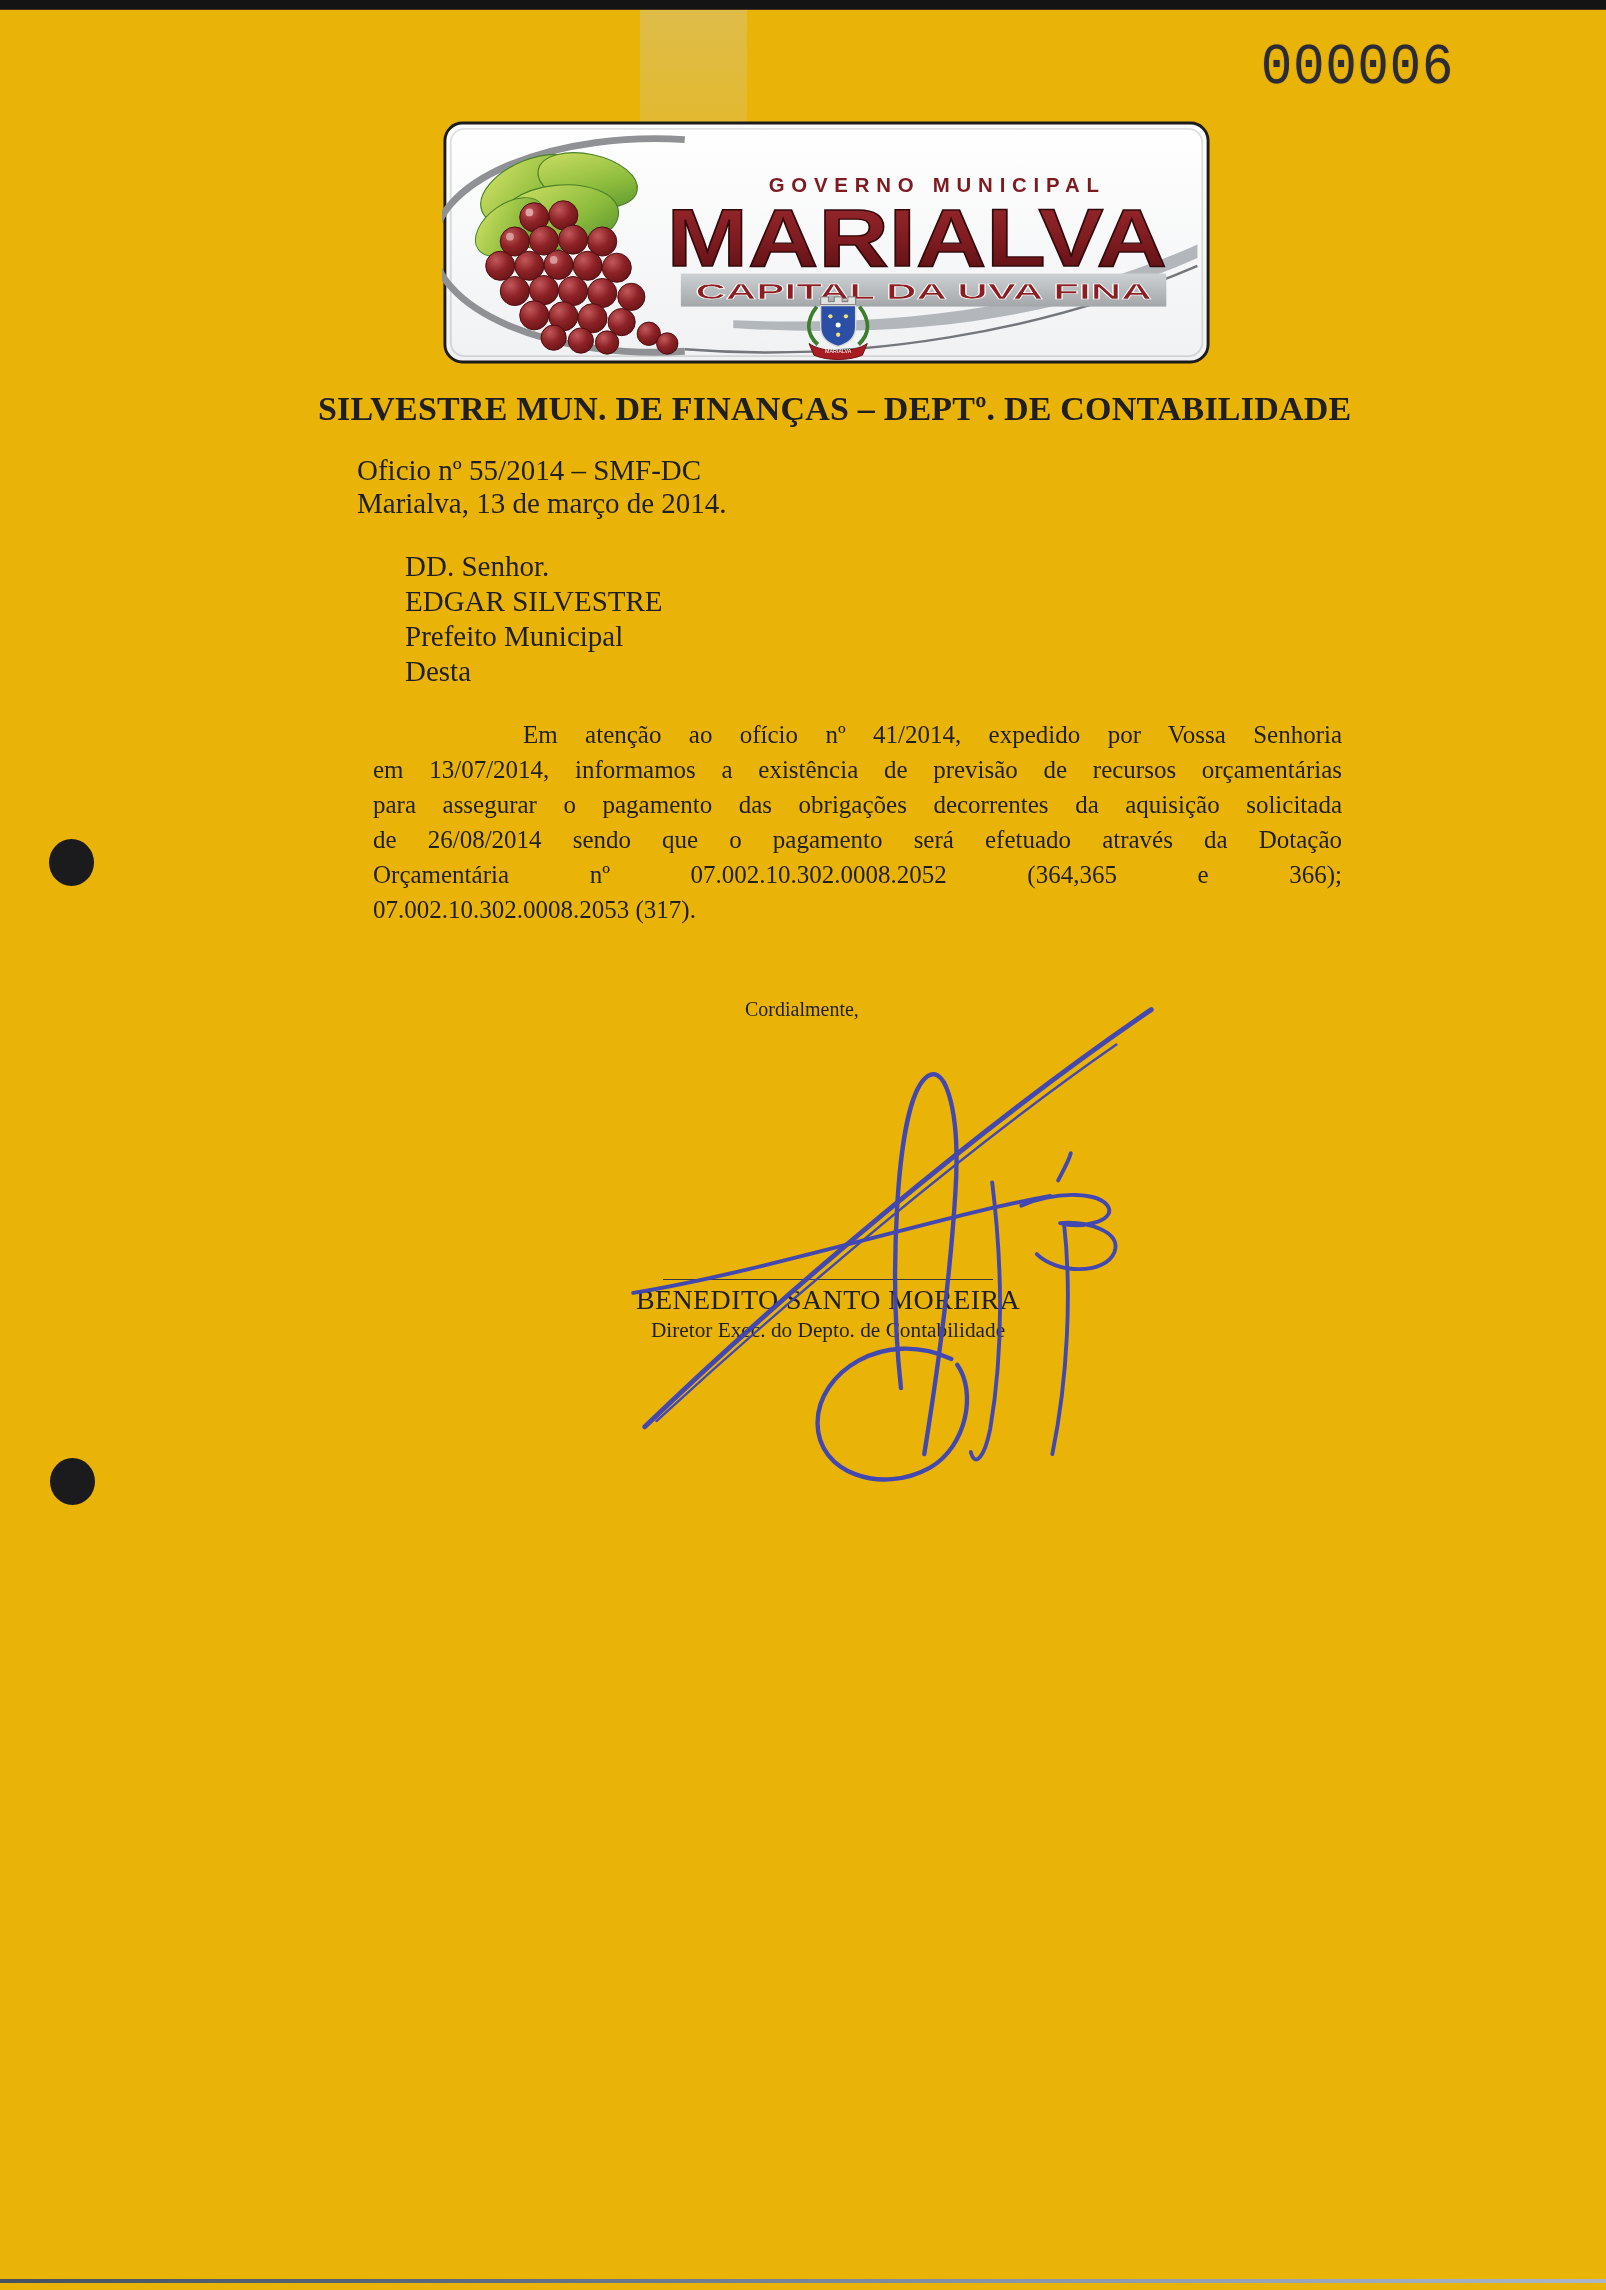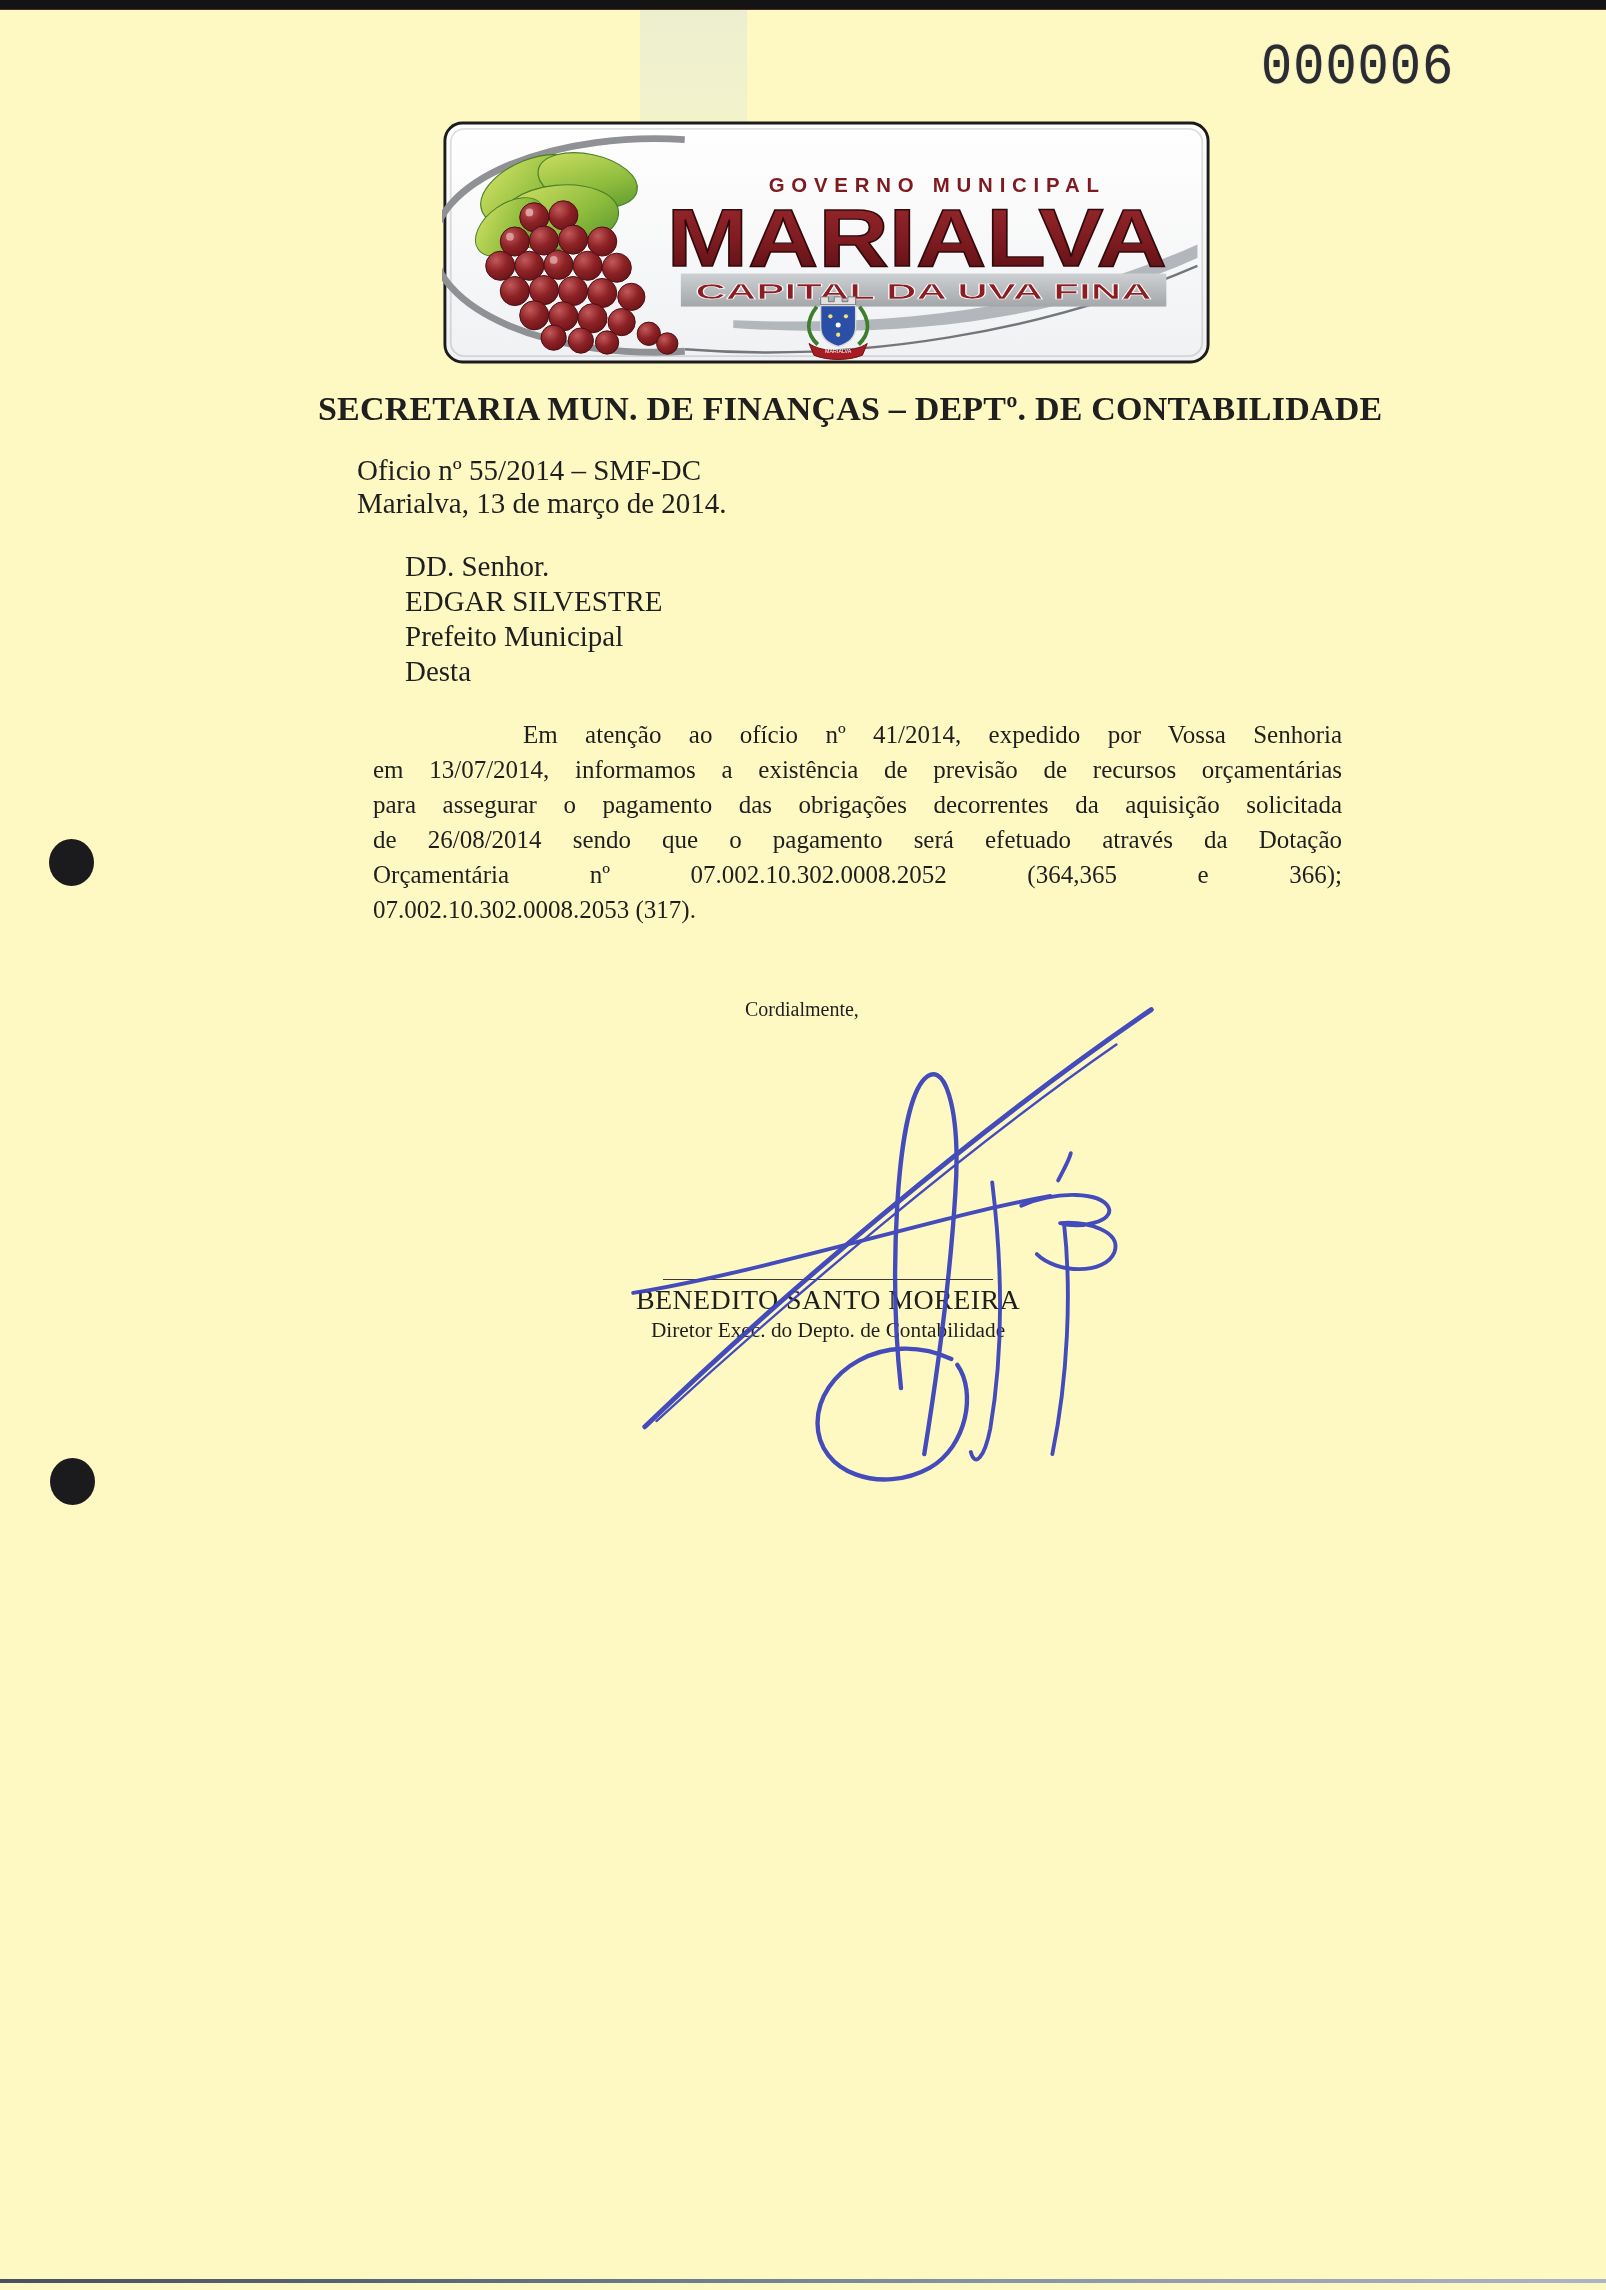--- a/index.html
+++ b/index.html
@@ -1,17 +1,17 @@
 <!DOCTYPE html>
 <html><head>
 <meta charset="utf-8">
 <style>
   html,body{margin:0;padding:0;background:#e8e8e8;}
   #scan{
-    position:relative;width:1607px;height:2290px;background:#fef9c3;
+    position:relative;width:1607px;height:2290px;background:#eab308;
     overflow:hidden;font-family:"Liberation Serif",serif;color:#1f1f1f;
   }
   .topbar{position:absolute;left:0;top:0;width:100%;height:8.7px;background:#141414;border-bottom:1px solid rgba(120,70,30,.55);}
   .smudge{position:absolute;left:640px;top:9.7px;width:107px;height:291px;pointer-events:none;
     background:linear-gradient(180deg,rgba(190,212,240,.28),rgba(190,212,240,0));}
   .bottomline{position:absolute;left:0;top:2279px;width:100%;height:3.9px;
     background:linear-gradient(90deg,#46525f,#5a6a7c 28%,#8694a8 62%,#aab6c8);}
   .stamp{
     position:absolute;left:1261px;top:35px;
     font-family:"Liberation Mono",monospace;font-size:52px;letter-spacing:1px;
@@ -134,21 +134,21 @@
         <circle cx="44" cy="24" r="2.2" fill="#f2e07a"></circle>
       <circle cx="36" cy="33" r="2.6" fill="#ffffff"></circle>
         <circle cx="36" cy="43" r="2.2" fill="#f2e07a"></circle>
       <path d="M14 14 C 3 28 3 42 15 53" fill="none" stroke="#3e7d2c" stroke-width="4"></path>
       <path d="M58 14 C 69 28 69 42 57 53" fill="none" stroke="#3e7d2c" stroke-width="4"></path>
       <path d="M6 52 C 20 62 52 62 66 52 L 61 64 C 47 70 25 70 11 64 Z" fill="#a81d23" stroke="#6e1114" stroke-width="1"></path>
       <text x="36" y="61.5" text-anchor="middle" font-family="Liberation Sans, sans-serif" font-size="5.5" fill="#ffffff">MARIALVA</text>
     </g>
   </svg>
 
-  <div class="doc-title">SECRETARIA MUN. DE FINANÇAS – DEPTº. DE CONTABILIDADE</div>
+  <div class="doc-title">SILVESTRE MUN. DE FINANÇAS – DEPTº. DE CONTABILIDADE</div>
 
   <div class="refrow">
     <span>Oficio nº 55/2014 – SMF-DC</span>
     <span>Marialva, 13 de março de 2014.</span>
   </div>
 
   <div class="recipient">
     <div>DD. Senhor.</div>
     <div>EDGAR SILVESTRE</div>
     <div>Prefeito Municipal</div>

